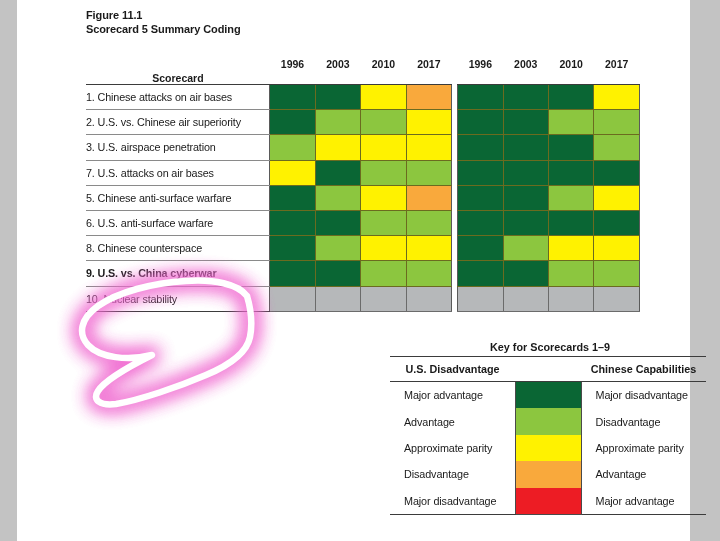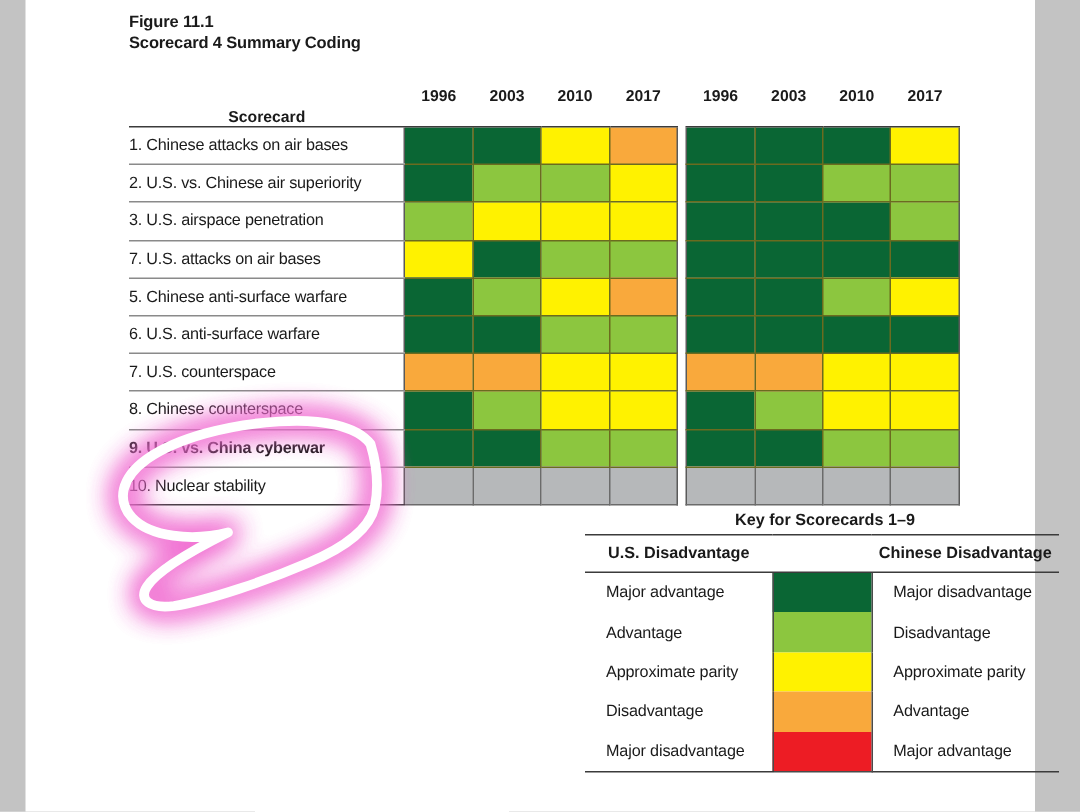--- a/index.html
+++ b/index.html
@@ -161,21 +161,21 @@
 </style>
 </head>
 <body>
 
 <div id="page">
 
   <div id="figure">
 
     <div class="fig-title">
       <div>Figure 11.1</div>
-      <div>Scorecard 4 Summary Coding</div>
+      <div>Scorecard 5 Summary Coding</div>
     </div>
 
     <table class="sc-table">
       <colgroup>
         <col class="lbl">
           <col class="cell">
           <col class="cell">
           <col class="cell">
           <col class="cell">
         <col class="gap">
@@ -264,32 +264,20 @@
             <td class="sq edgeL" style="background: rgb(10, 102, 52);"></td>
             <td class="sq" style="background: rgb(10, 102, 52);"></td>
             <td class="sq" style="background: rgb(140, 198, 63);"></td>
             <td class="sq edgeR" style="background: rgb(140, 198, 63);"></td>
             <td class="blank-cell"></td>
             <td class="sq edgeL" style="background: rgb(10, 102, 52);"></td>
             <td class="sq" style="background: rgb(10, 102, 52);"></td>
             <td class="sq" style="background: rgb(10, 102, 52);"></td>
             <td class="sq edgeR" style="background: rgb(10, 102, 52);"></td>
           </tr>
-          <tr class="r7">
-            <td class="row-label">7. U.S. counterspace</td>
-            <td class="sq edgeL" style="background: rgb(249, 169, 60);"></td>
-            <td class="sq" style="background: rgb(249, 169, 60);"></td>
-            <td class="sq" style="background: rgb(255, 242, 0);"></td>
-            <td class="sq edgeR" style="background: rgb(255, 242, 0);"></td>
-            <td class="blank-cell"></td>
-            <td class="sq edgeL" style="background: rgb(249, 169, 60);"></td>
-            <td class="sq" style="background: rgb(249, 169, 60);"></td>
-            <td class="sq" style="background: rgb(255, 242, 0);"></td>
-            <td class="sq edgeR" style="background: rgb(255, 242, 0);"></td>
-          </tr>
           <tr class="r8">
             <td class="row-label">8. Chinese counterspace</td>
             <td class="sq edgeL" style="background: rgb(10, 102, 52);"></td>
             <td class="sq" style="background: rgb(140, 198, 63);"></td>
             <td class="sq" style="background: rgb(255, 242, 0);"></td>
             <td class="sq edgeR" style="background: rgb(255, 242, 0);"></td>
             <td class="blank-cell"></td>
             <td class="sq edgeL" style="background: rgb(10, 102, 52);"></td>
             <td class="sq" style="background: rgb(140, 198, 63);"></td>
             <td class="sq" style="background: rgb(255, 242, 0);"></td>
@@ -328,21 +316,21 @@
     <table class="key-table">
       <colgroup>
           <col class="side">
           <col class="swatch">
           <col class="side">
         </colgroup>
       <thead>
         <tr>
           <th class="key-head">U.S. Disadvantage</th>
           <th class="key-head mid"></th>
-          <th class="key-head">Chinese Disadvantage</th>
+          <th class="key-head">Chinese Capabilities</th>
         </tr>
       </thead>
       <tbody id="key-body">
           <tr class="kfirst ">
             <td class="key-cell us">Major advantage</td>
             <td class="key-sw" style="background: rgb(10, 102, 52);"></td>
             <td class="key-cell cn">Major disadvantage</td>
           </tr>
           <tr class="">
             <td class="key-cell us">Advantage</td>

